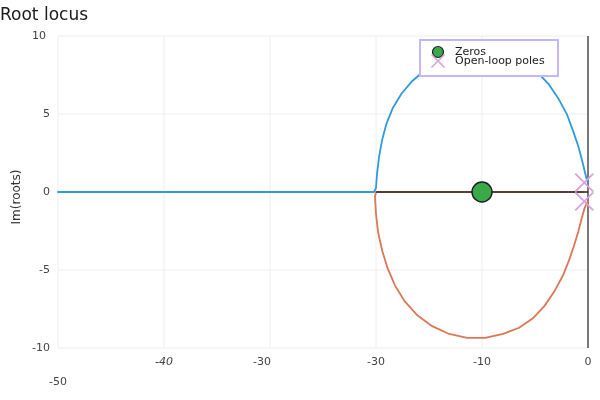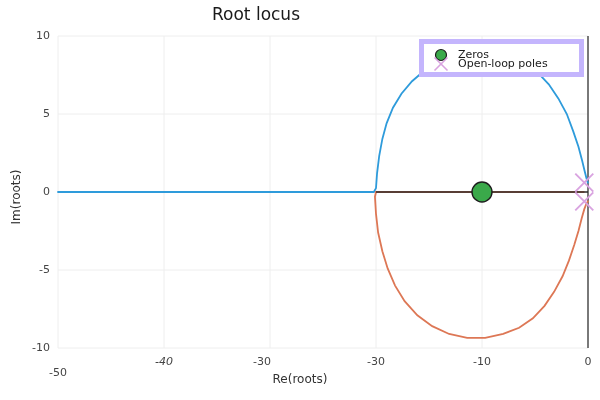--- a/index.html
+++ b/index.html
@@ -5,21 +5,21 @@
   html,body{margin:0;padding:0;}
   body{
     width:600px;height:400px;overflow:hidden;
     background:#ffffff;
     font-family:"DejaVu Sans", sans-serif;
     color:#1a1a1a;
   }
   #root{position:relative;width:600px;height:400px;}
   .plot-title{
     position:absolute;left:0;top:4px;width:512px;
-    text-align:center;font-size:17px;color:#1a1a1a;
+    font-size:17px;color:#1a1a1a;
   }
   .ylabel{
     position:absolute;left:-54px;top:190px;width:140px;
     text-align:center;font-size:12px;color:#333;
     transform:rotate(-90deg);
   }
   .xlabel{
     position:absolute;left:0;top:372px;width:600px;
     text-align:center;font-size:12px;color:#333;
   }
@@ -27,22 +27,22 @@
     position:absolute;width:46px;text-align:right;
     font-size:11px;color:#444;
   }
   .xtick{
     position:absolute;width:60px;text-align:center;
     font-size:11px;color:#444;
   }
   svg{position:absolute;left:0;top:0;}
   .legend-box{
     position:absolute;
-    left:419px;top:39px;width:165px;height:38px;
-    background:#ffffff;border:5px solid #c4b5fd;
+    left:419px;top:39px;width:140px;height:38px;
+    background:#ffffff;border:2px solid #c4b5fd;
     box-sizing:border-box;
   }
   .legend-row{
     position:absolute;left:0;height:17px;
     display:flex;align-items:center;
   }
   .legend-label{
     font-size:11px;color:#1a1a1a;white-space:nowrap;
   }
   .legend-sym{
@@ -50,21 +50,20 @@
   }
 </style>
 </head>
 <body>
 
 <div id="root">
 
   <div class="plot-title">Root locus</div>
 
   <div class="ylabel">Im(roots)</div>
-  <div class="xlabel">Re(roots)</div>
 
   <svg id="canvas" width="600" height="400">
       <line x1="58" y1="36" x2="58" y2="348" stroke="#eeeeee" stroke-width="1"></line>
       <line x1="164" y1="36" x2="164" y2="348" stroke="#eeeeee" stroke-width="1"></line>
       <line x1="270" y1="36" x2="270" y2="348" stroke="#eeeeee" stroke-width="1"></line>
       <line x1="376" y1="36" x2="376" y2="348" stroke="#eeeeee" stroke-width="1"></line>
       <line x1="482" y1="36" x2="482" y2="348" stroke="#eeeeee" stroke-width="1"></line>
       <line x1="588" y1="36" x2="588" y2="348" stroke="#eeeeee" stroke-width="1"></line>
       <line x1="58" y1="36" x2="588" y2="36" stroke="#eeeeee" stroke-width="1"></line>
       <line x1="58" y1="114" x2="588" y2="114" stroke="#eeeeee" stroke-width="1"></line>
@@ -82,28 +81,28 @@
         <line x1="593.29" y1="173.64" x2="575.29" y2="191.64"></line>
       </g>
       <g stroke="#d9a3e0" stroke-width="1.9">
         <line x1="575.29" y1="192.35999999999999" x2="593.29" y2="210.35999999999999"></line>
         <line x1="593.29" y1="192.35999999999999" x2="575.29" y2="210.35999999999999"></line>
       </g>
       <circle cx="482" cy="192" r="10" fill="#3aa94a" stroke="#1d1d1d" stroke-width="1.4"></circle>
     </svg>
 
   <div id="ytick-layer">
-      <div class="ytick" style="left: 20px; top: 29px; text-align: center;">10</div>
+      <div class="ytick" style="left: 0; top: 29px;">10</div>
       <div class="ytick" style="left: 4px; top: 107px;">5</div>
       <div class="ytick" style="left: 4px; top: 185px;">0</div>
       <div class="ytick" style="left: 4px; top: 263px;">-5</div>
       <div class="ytick" style="left: 4px; top: 341px;">-10</div>
     </div>
   <div id="xtick-layer">
-      <div class="xtick" style="left: 28px; top: 366px;">-50</div>
+      <div class="xtick" style="left: 28px; top: 375px;">-50</div>
       <div class="xtick" style="left: 134px; top: 355px; font-style: italic;">-40</div>
       <div class="xtick" style="left: 232px; top: 355px;">-30</div>
       <div class="xtick" style="left: 346px; top: 355px;">-30</div>
       <div class="xtick" style="left: 452px; top: 355px;">-10</div>
       <div class="xtick" style="left: 558px; top: 355px;">0</div>
     </div>
 
   <div class="legend-box">
     <div class="legend-row" style="top:2px;">
       <span class="legend-sym">

